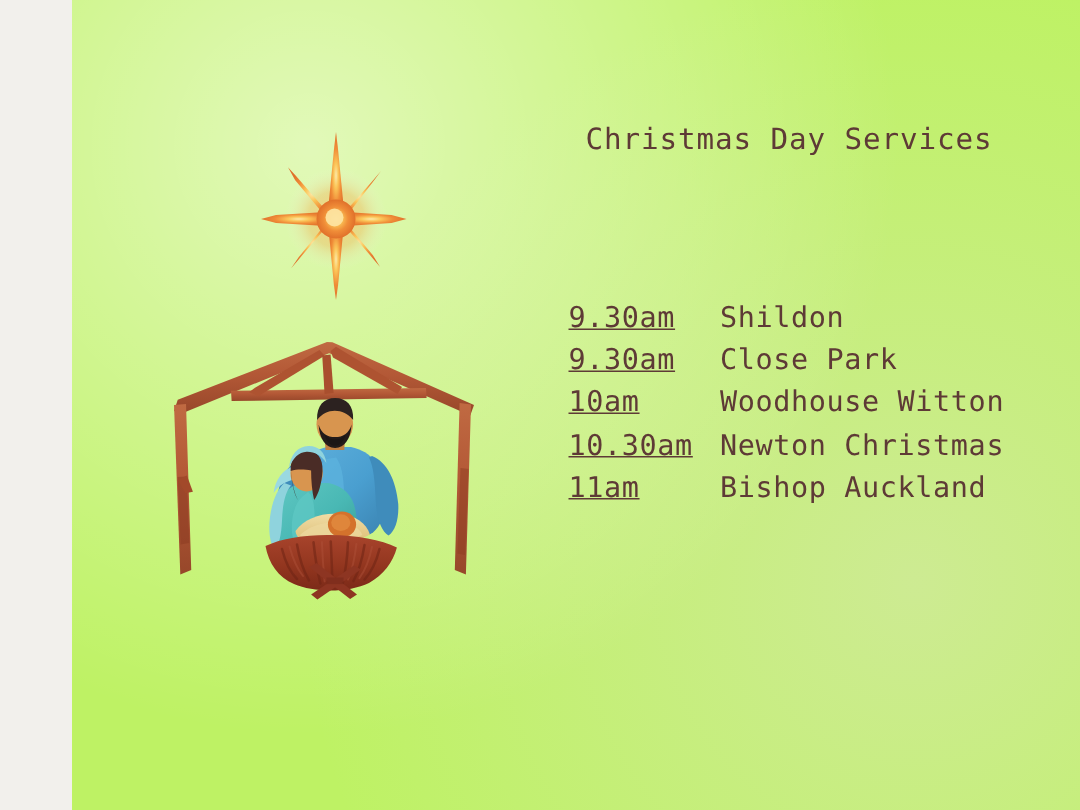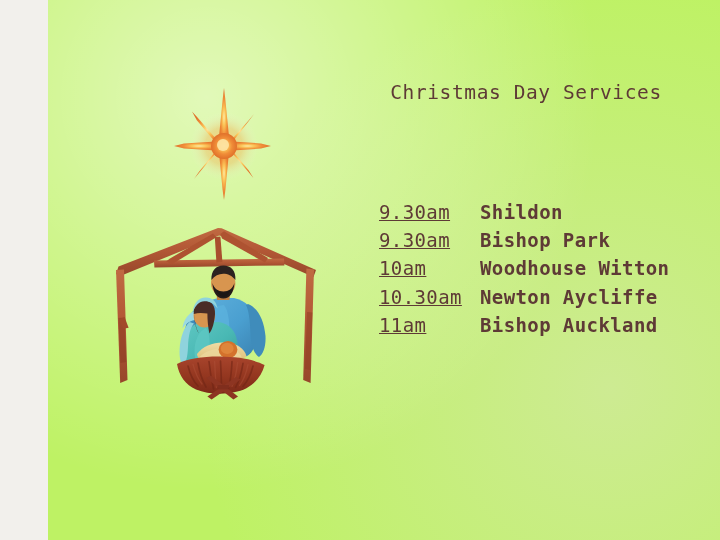--- a/index.html
+++ b/index.html
@@ -60,21 +60,20 @@
   }
   .service-time {
     display: inline-block;
     width: 101px;
     vertical-align: top;
     text-decoration: underline;
   }
   .service-place {
     display: inline-block;
     vertical-align: top;
-    font-weight: bold;
   }
 
   
   #artwork {
     position: absolute;
     left: 0;
     top: 0;
     width: 340px;
     height: 540px;
   }
@@ -267,26 +266,26 @@
 
   <div id="title-block">
     <span class="title-line">Christmas Day Services</span>
   </div>
 
   <div id="services-list">
     <span class="service-row">
       <span class="service-time">9.30am</span><span class="service-place">Shildon</span>
     </span>
     <span class="service-row">
-      <span class="service-time">9.30am</span><span class="service-place">Bishop Park</span>
+      <span class="service-time">9.30am</span><span class="service-place">Close Park</span>
     </span>
     <span class="service-row">
       <span class="service-time">10am</span><span class="service-place">Woodhouse Witton</span>
     </span>
     <span class="service-row">
-      <span class="service-time">10.30am</span><span class="service-place">Newton Aycliffe</span>
+      <span class="service-time">10.30am</span><span class="service-place">Newton Christmas</span>
     </span>
     <span class="service-row">
       <span class="service-time">11am</span><span class="service-place">Bishop Auckland</span>
     </span>
   </div>
 
 </div>
 
 </body></html>

